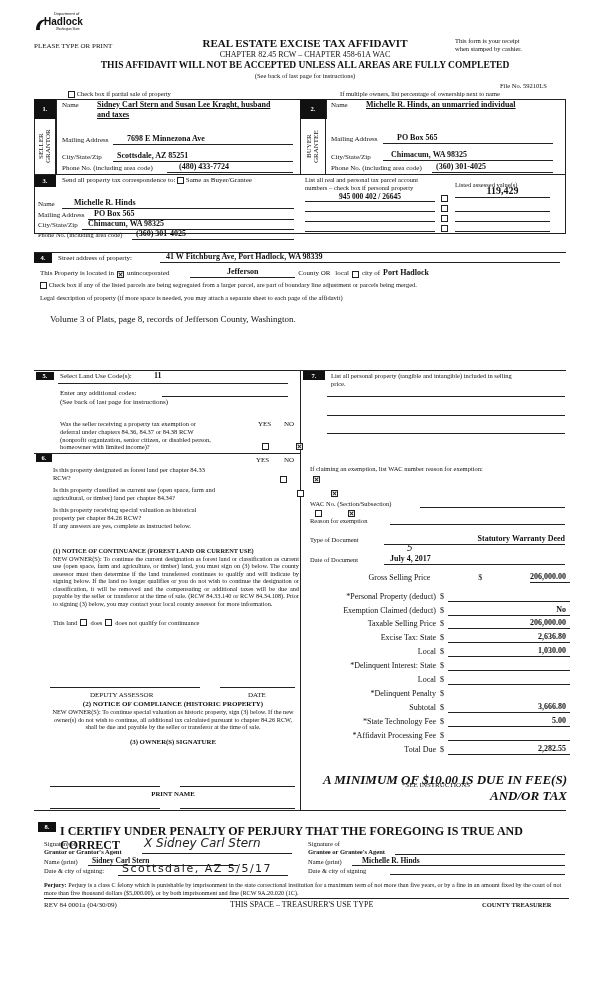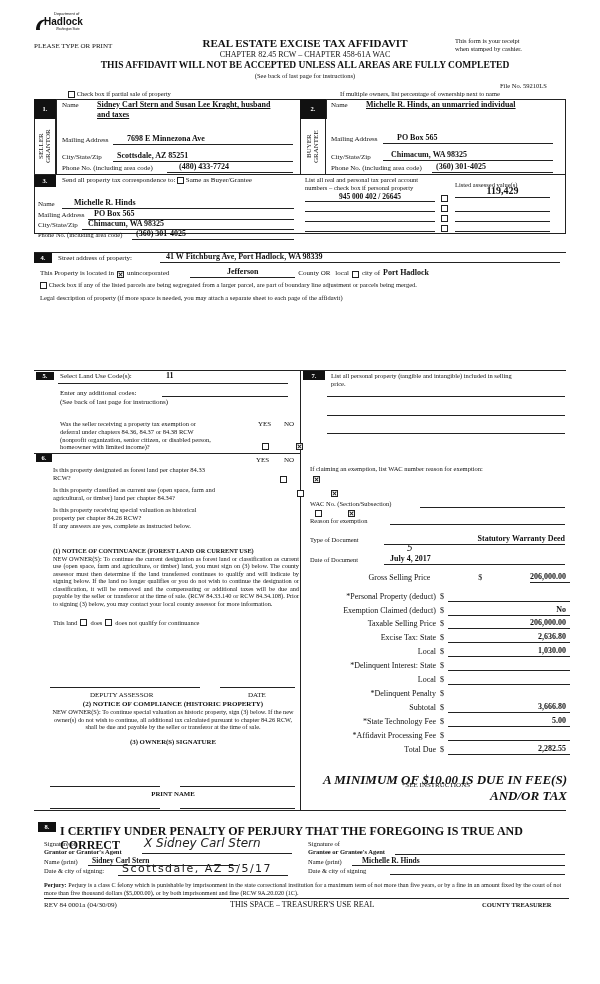--- a/index.html
+++ b/index.html
@@ -161,28 +161,29 @@
   <span class="b" style="font-size:8px;">Port Hadlock</span>
 </div>
 
 <div class="abs" style="left:40px; top:281px; font-size:6.5px;">
   <span class="cb"></span>
   <span>Check box if any of the listed parcels are being segregated from a larger parcel, are part of boundary line adjustment or parcels being merged.</span>
 </div>
 <div class="abs" style="left:40px; top:294px; font-size:6.5px;">Legal description of property (if more space is needed, you may attach a separate sheet to each page of the affidavit)</div>
 
 <div class="abs" style="left:50px; top:314px; width:510px; font-size:9px; line-height:1.3;">
+  <div>Volume 3 of Plats, page 8, records of Jefferson County, Washington.</div>
 </div>
 
 
 <div class="abs" style="left:34px; top:370px; width:532px; height:1px; background:#222;"></div>
 <div class="abs" style="left:300px; top:370px; width:1px; height:440px; background:#222;"></div>
 <div class="abs num" style="left:36px; top:372px; width:18px; height:8px;">5.</div>
 <div class="abs" style="left:60px; top:372px;">Select Land Use Code(s):</div>
-<div class="abs b" style="left:166px; top:371px; font-size:8px;text-align:center;">11</div>
+<div class="abs b" style="left:154px; top:371px; font-size:8px;text-align:center;">11</div>
 <div class="abs ul" style="left:58px; top:383px; width:230px;"></div>
 
 <div class="abs" style="left:60px; top:389px;">Enter any additional codes:</div>
 <div class="abs ul" style="left:162px; top:389px; width:126px; height:8px;"></div>
 <div class="abs" style="left:60px; top:398px;">(See back of last page for instructions)</div>
 
 <div class="abs" style="left:258px; top:420px;">YES</div>
 <div class="abs" style="left:284px; top:420px;">NO</div>
 <div class="abs" style="left:60px; top:420px; width:190px; font-size:6.5px;">
   <div>Was the seller receiving a property tax exemption or</div>
@@ -369,19 +370,19 @@
 <div class="abs fieldval ul" style="left:352px; top:856px; width:213px; padding-left:10px; font-size:7.5px;">Michelle R. Hinds</div>
 <div class="abs" style="left:308px; top:867px; font-size:6.5px;">Date &amp; city of signing</div>
 <div class="abs ul" style="left:390px; top:866px; width:175px; height:9px;"></div>
 
 
 <div class="abs" style="left:44px; top:881px; width:525px; font-size:6.2px; line-height:1.25;">
   <span class="b">Perjury:</span><span> Perjury is a class C felony which is punishable by imprisonment in the state correctional institution for a maximum term of not more than five years, or by a fine in an amount fixed by the court of not more than five thousand dollars ($5,000.00), or by both imprisonment and fine (RCW 9A.20.020 (1C).</span>
 </div>
 <div class="abs" style="left:44px; top:898px; width:525px; height:1px; background:#222;"></div>
 <div class="abs" style="left:44px; top:901px; font-size:7px;">REV 84 0001a (04/30/09)</div>
-<div class="abs" style="left:230px; top:900px; font-size:8px;">THIS SPACE – TREASURER'S USE REAL</div>
+<div class="abs" style="left:230px; top:900px; font-size:8px;">THIS SPACE – TREASURER'S USE TYPE</div>
 <div class="abs b" style="left:482px; top:901px; font-size:6.5px;">COUNTY TREASURER</div>
 
 <div class="abs mono" style="left:32px; top:940px; font-size:8px; color:#333;">804913 127657 #5/12/2017 3,671.80#</div>
 
 
 
 
 </body></html>

